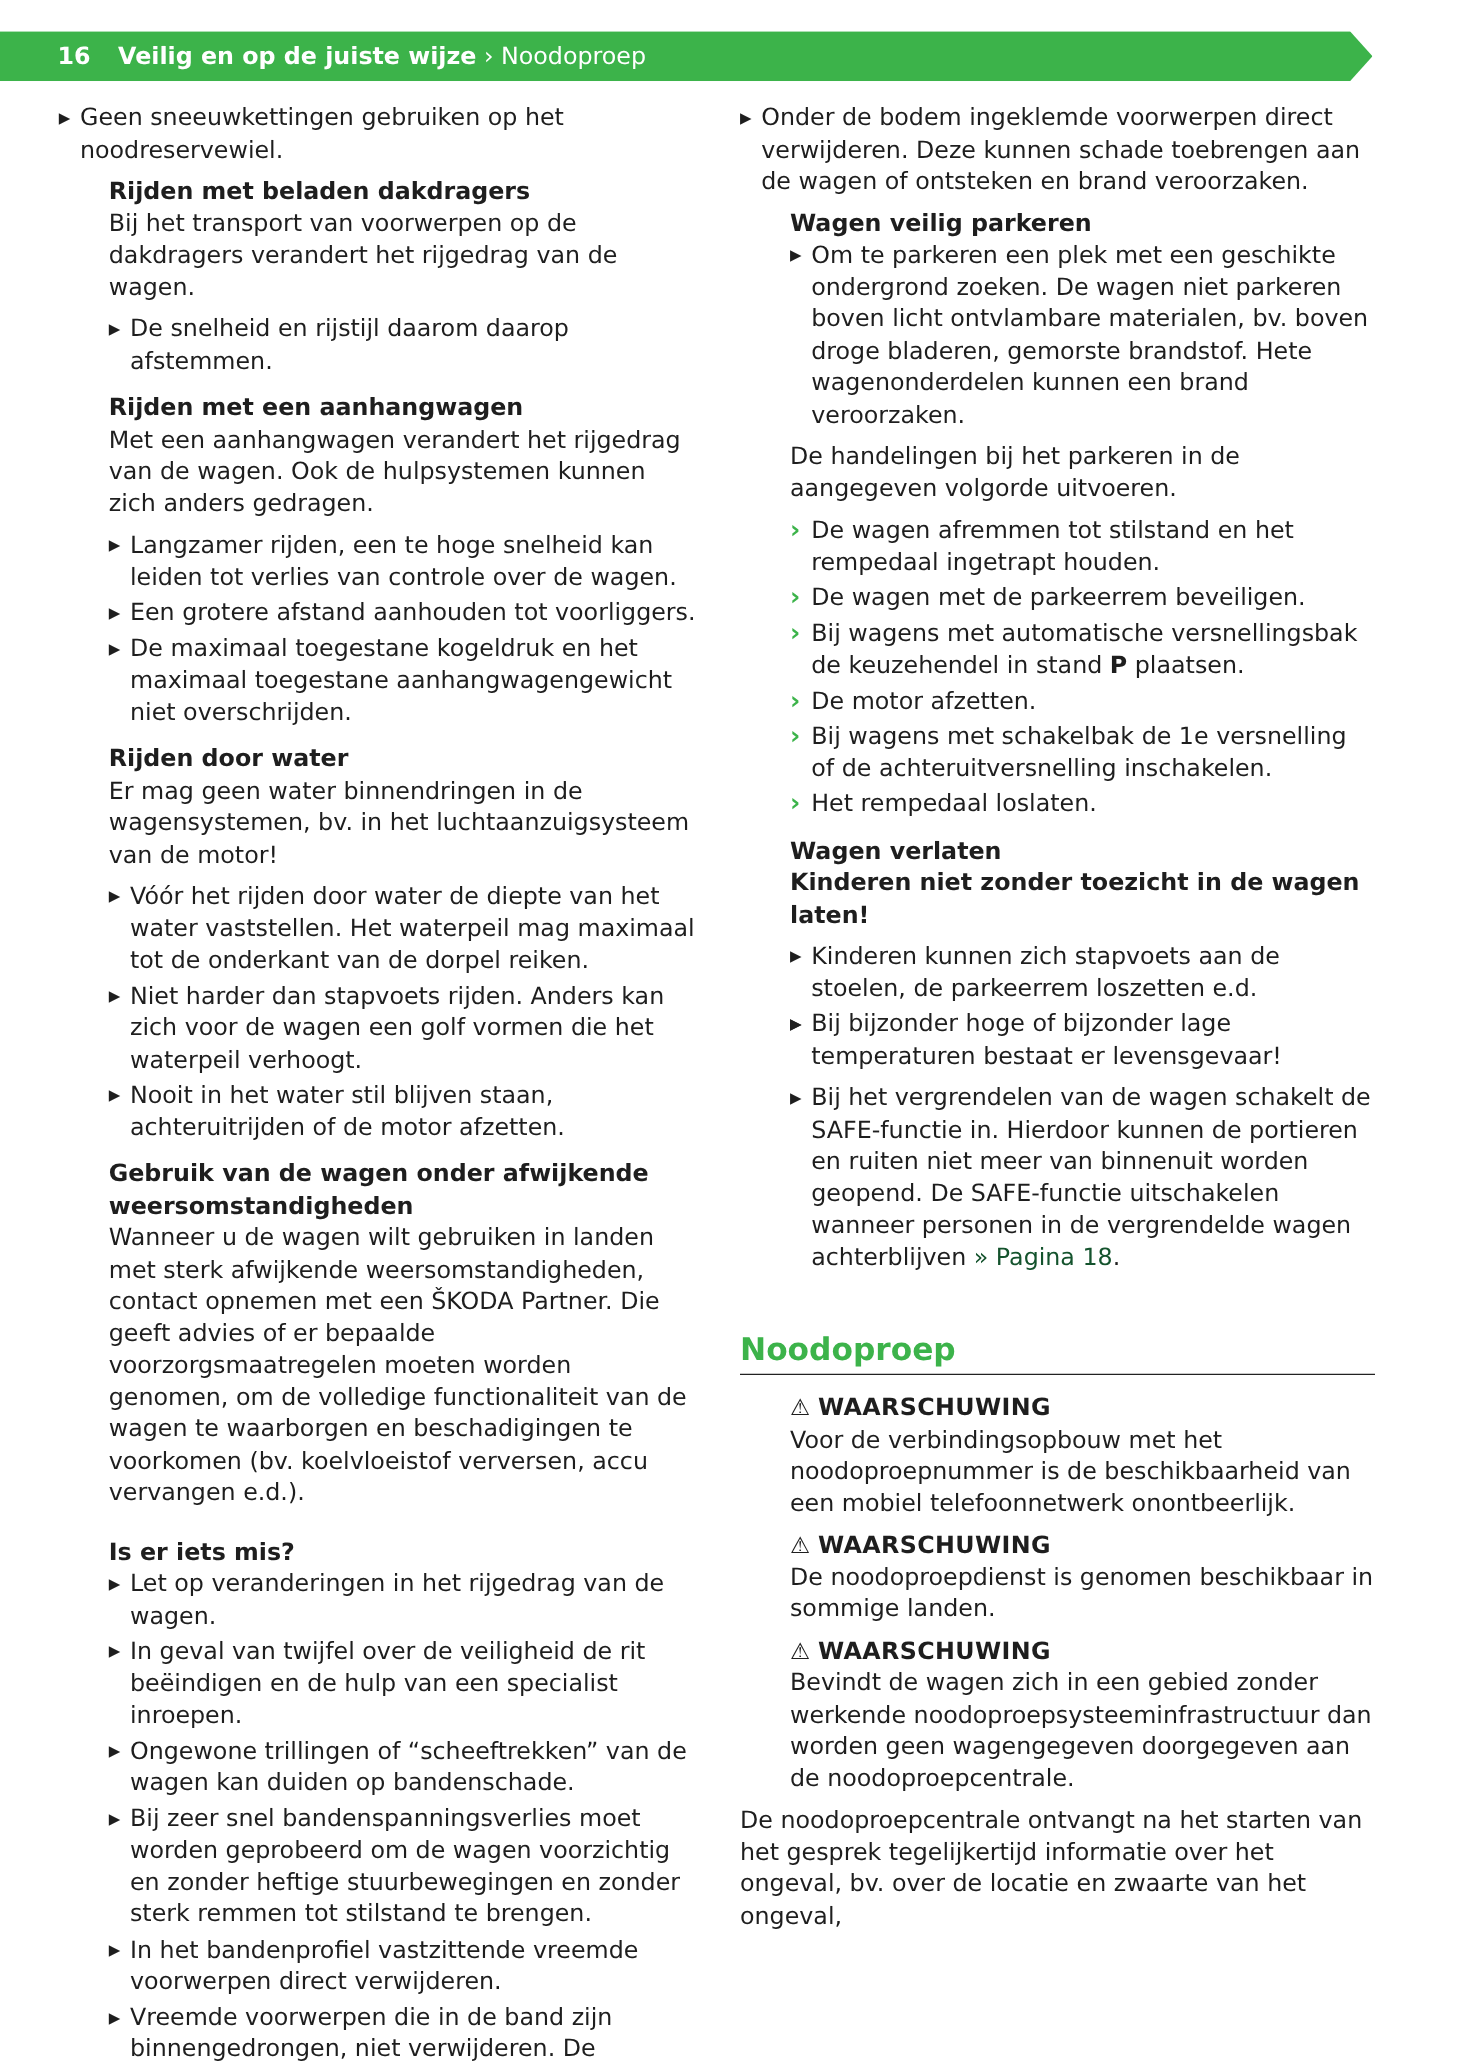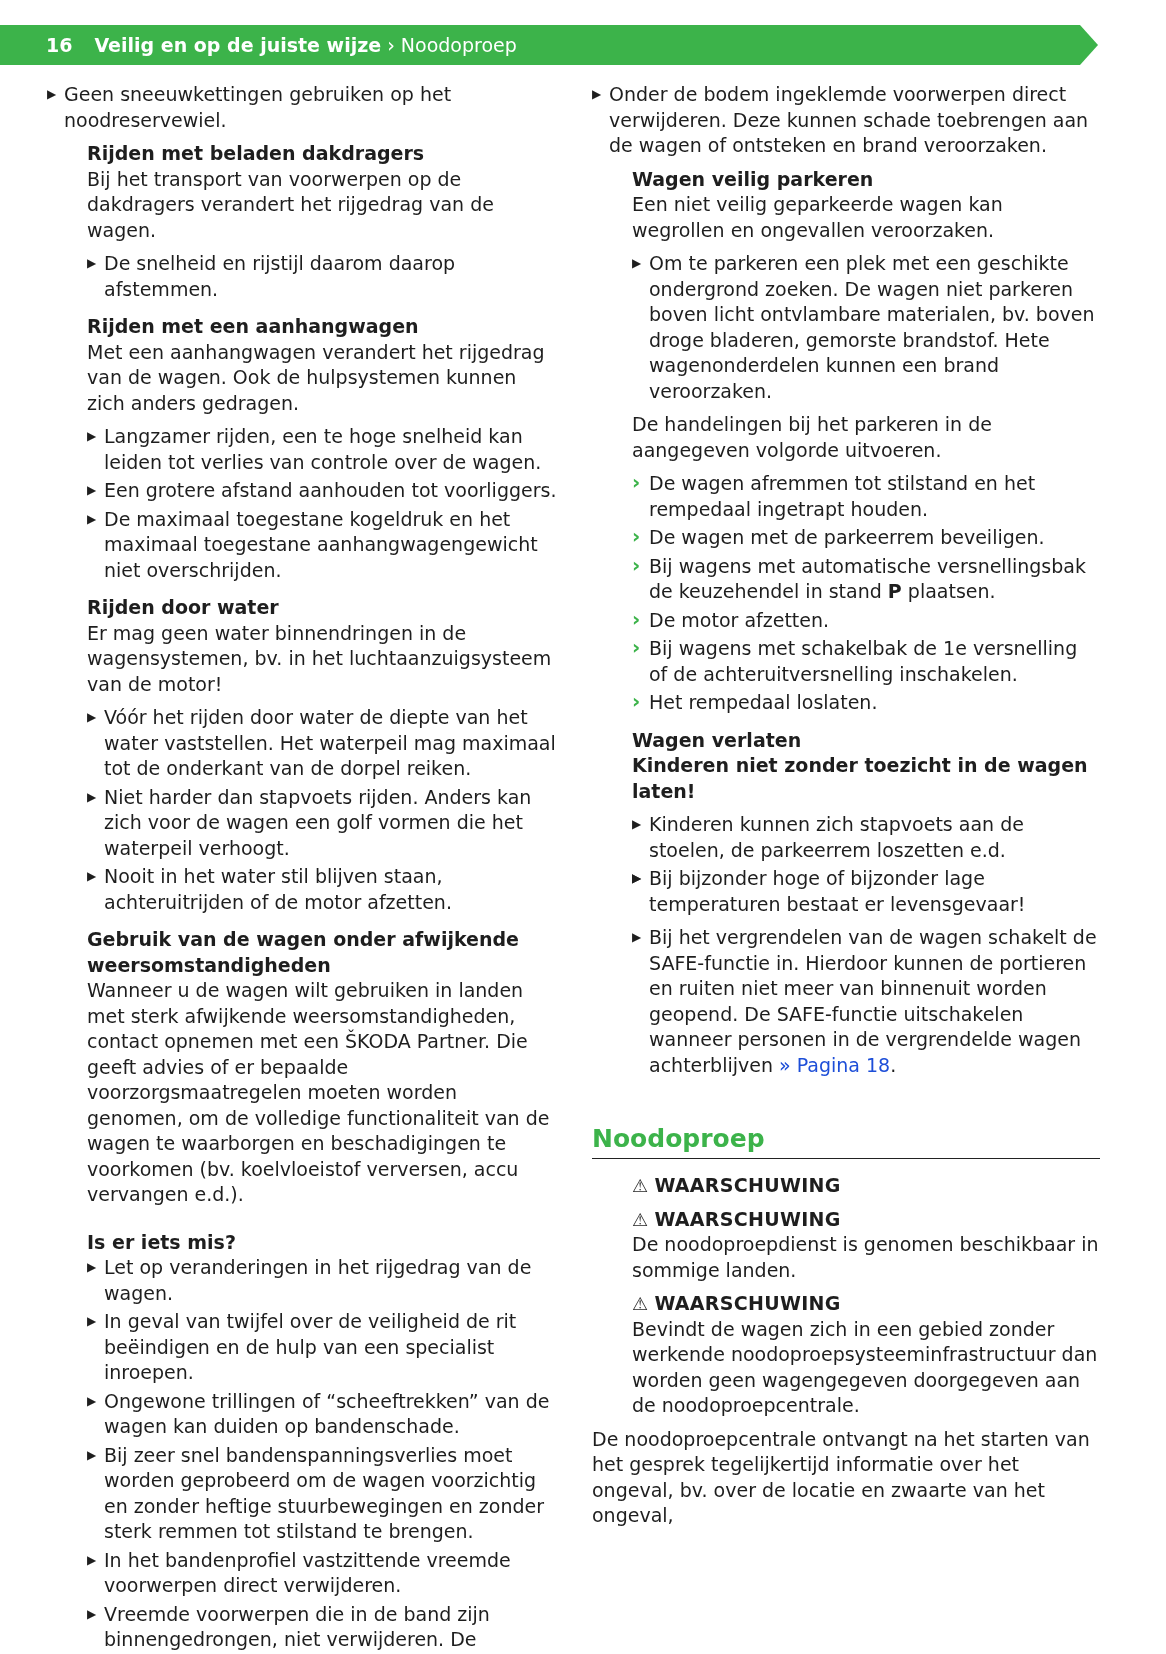--- a/index.html
+++ b/index.html
@@ -14,21 +14,21 @@
   .col { position: absolute; top: 82px; width: 510px; font-size: 19px; line-height: 25.5px; }
   .col.left { left: 47px; }
   .col.right { left: 592px; width: 508px; }
   p { margin: 0 0 8px 0; }
   .h { font-weight: bold; margin: 0; }
   ul { list-style: none; margin: 0 0 8px 0; padding: 0; }
   li { position: relative; padding-left: 17px; margin-bottom: 3px; }
   li .bullet { position: absolute; left: 0; top: 0; font-size: 12px; }
   li .chev { position: absolute; left: 0; top: -1px; color: #3cb34a; font-weight: bold; font-size: 20px; }
   .block { margin-bottom: 12px; margin-left: 40px; }
-  .green-link { color: #1d4ed8; }
+  .green-link { color: #14532d; }
   .section-title { color: #3cb34a; font-weight: bold; font-size: 25px; line-height: 30px;
                    margin-top: 46px; padding-bottom: 4px; border-bottom: 1.5px solid #222; margin-bottom: 14px; }
   .warn-title { font-weight: bold; margin: 0; letter-spacing: 0.3px; }
   .warn-title .tri { font-weight: normal; margin-right: 6px; font-size: 18px; }
   .p-bold { font-weight: bold; font-family: "DejaVu Sans", sans-serif; }
 </style>
 </head>
 <body>
 
 <div class="header">
@@ -90,21 +90,20 @@
   </div>
 </div>
 
 <div class="col right">
   <ul>
       <li><span class="bullet">▶</span><span>Onder de bodem ingeklemde voorwerpen direct verwijderen. Deze kunnen schade toebrengen aan de wagen of ontsteken en brand veroorzaken.</span></li>
     </ul>
 
   <div class="block">
     <p class="h">Wagen veilig parkeren</p>
-    <p>Een niet veilig geparkeerde wagen kan wegrollen en ongevallen veroorzaken.</p>
     <ul>
         <li><span class="bullet">▶</span><span>Om te parkeren een plek met een geschikte ondergrond zoeken. De wagen niet parkeren boven licht ontvlambare materialen, bv. boven droge bladeren, gemorste brandstof. Hete wagenonderdelen kunnen een brand veroorzaken.</span></li>
       </ul>
     <p>De handelingen bij het parkeren in de aangegeven volgorde uitvoeren.</p>
     <ul id="steps">
         <li><span class="chev">›</span><span>De wagen afremmen tot stilstand en het rempedaal ingetrapt houden.</span></li>
         <li><span class="chev">›</span><span>De wagen met de parkeerrem beveiligen.</span></li>
         <li><span class="chev">›</span><span>Bij wagens met automatische versnellingsbak de keuzehendel in stand <b class="p-bold">P</b> plaatsen.</span></li>
         <li><span class="chev">›</span><span>De motor afzetten.</span></li>
         <li><span class="chev">›</span><span>Bij wagens met schakelbak de 1e versnelling of de achteruitversnelling inschakelen.</span></li>
@@ -126,20 +125,21 @@
         <span>Bij het vergrendelen van de wagen schakelt de SAFE-functie in. Hierdoor kunnen de portieren en ruiten niet meer van binnenuit worden geopend. De SAFE-functie uitschakelen wanneer personen in de vergrendelde wagen achterblijven </span><span class="green-link">» Pagina 18</span><span>.</span>
       </li>
     </ul>
   </div>
 
   <div class="section-title">Noodoproep</div>
 
   <div id="warnings">
       <div class="block" style="margin-bottom: 8px;">
         <p class="warn-title"><span class="tri">⚠</span>WAARSCHUWING</p>
+        <p style="margin-bottom: 0px;">Voor de verbindingsopbouw met het noodoproepnummer is de beschikbaarheid van een mobiel telefoonnetwerk onontbeerlijk.</p>
       </div>
       <div class="block" style="margin-bottom: 8px;">
         <p class="warn-title"><span class="tri">⚠</span>WAARSCHUWING</p>
         <p style="margin-bottom: 0px;">De noodoproepdienst is genomen beschikbaar in sommige landen.</p>
       </div>
       <div class="block" style="margin-bottom: 8px;">
         <p class="warn-title"><span class="tri">⚠</span>WAARSCHUWING</p>
         <p style="margin-bottom: 0px;">Bevindt de wagen zich in een gebied zonder werkende noodoproepsysteeminfrastructuur dan worden geen wagengegeven doorgegeven aan de noodoproepcentrale.</p>
       </div>
     </div>

